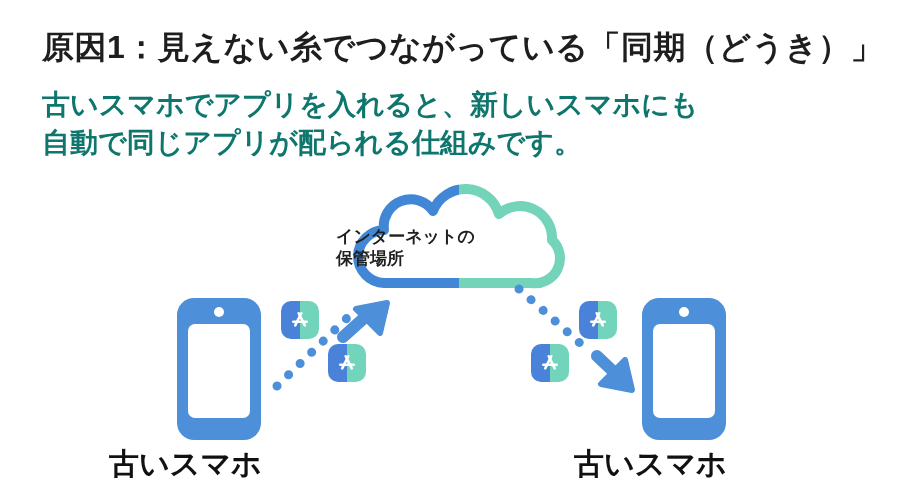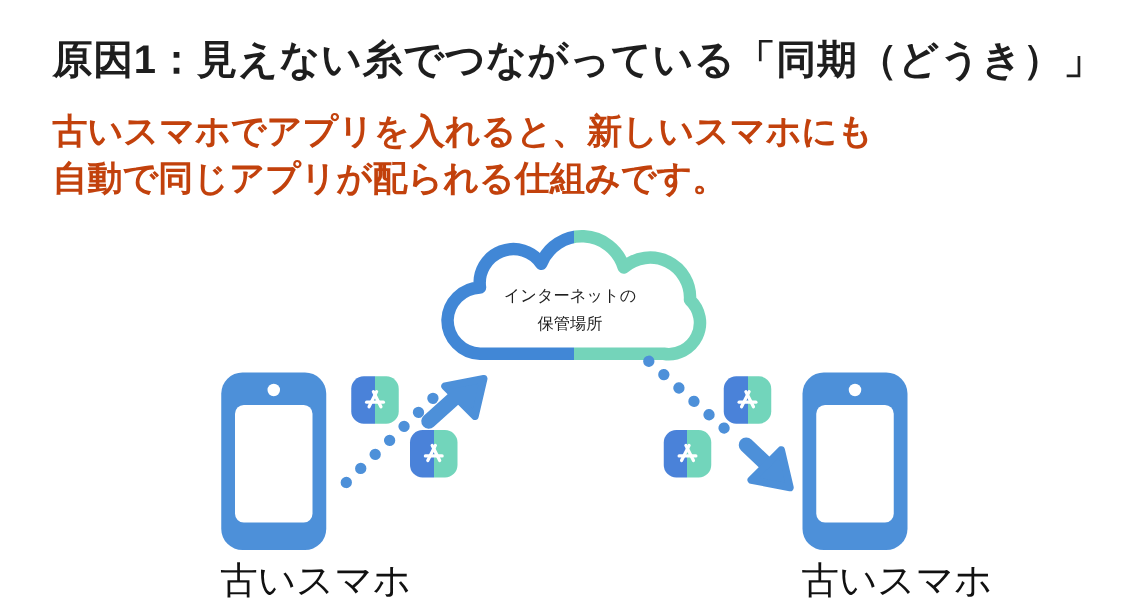--- a/index.html
+++ b/index.html
@@ -26,40 +26,40 @@
     letter-spacing: 0.5px;
     white-space: nowrap;
   }
   .body-text {
     position: absolute;
     left: 42px;
     top: 86px;
     width: 720px;
     font-size: 28px;
     font-weight: bold;
-    color: #c2410c;
+    color: #0f766e;
     line-height: 38px;
     white-space: pre-line;
   }
   .cloud-wrap {
     position: absolute;
     left: 336px;
     top: 168px;
     width: 240px;
     height: 128px;
   }
   .cloud-wrap svg { display: block; }
   .cloud-label {
     position: absolute;
     left: 0;
     top: 58px;
     width: 100%;
-    text-align: center;
-    font-size: 13px;
-    font-weight: normal;
+    text-align: left;
+    font-size: 17px;
+    font-weight: bold;
     color: #1f1f1f;
     line-height: 22px;
     white-space: pre-line;
   }
   .phone {
     position: absolute;
     width: 84px;
     height: 142px;
     background: #4d90d9;
     border-radius: 17px;
@@ -82,23 +82,23 @@
     bottom: 22px;
     background: #ffffff;
     border-radius: 7px;
   }
   .phone-old { left: 177px; top: 298px; }
   .phone-new { left: 642px; top: 298px; }
   .phone-label {
     position: absolute;
     top: 444px;
     width: 220px;
-    text-align: right;
+    text-align: left;
     font-size: 30px;
-    font-weight: normal;
+    font-weight: bold;
     color: #111111;
     white-space: nowrap;
   }
   .label-old { left: 109px; }
   .label-new { left: 574px; }
   .arrows {
     position: absolute;
     left: 0;
     top: 0;
     width: 899px;

